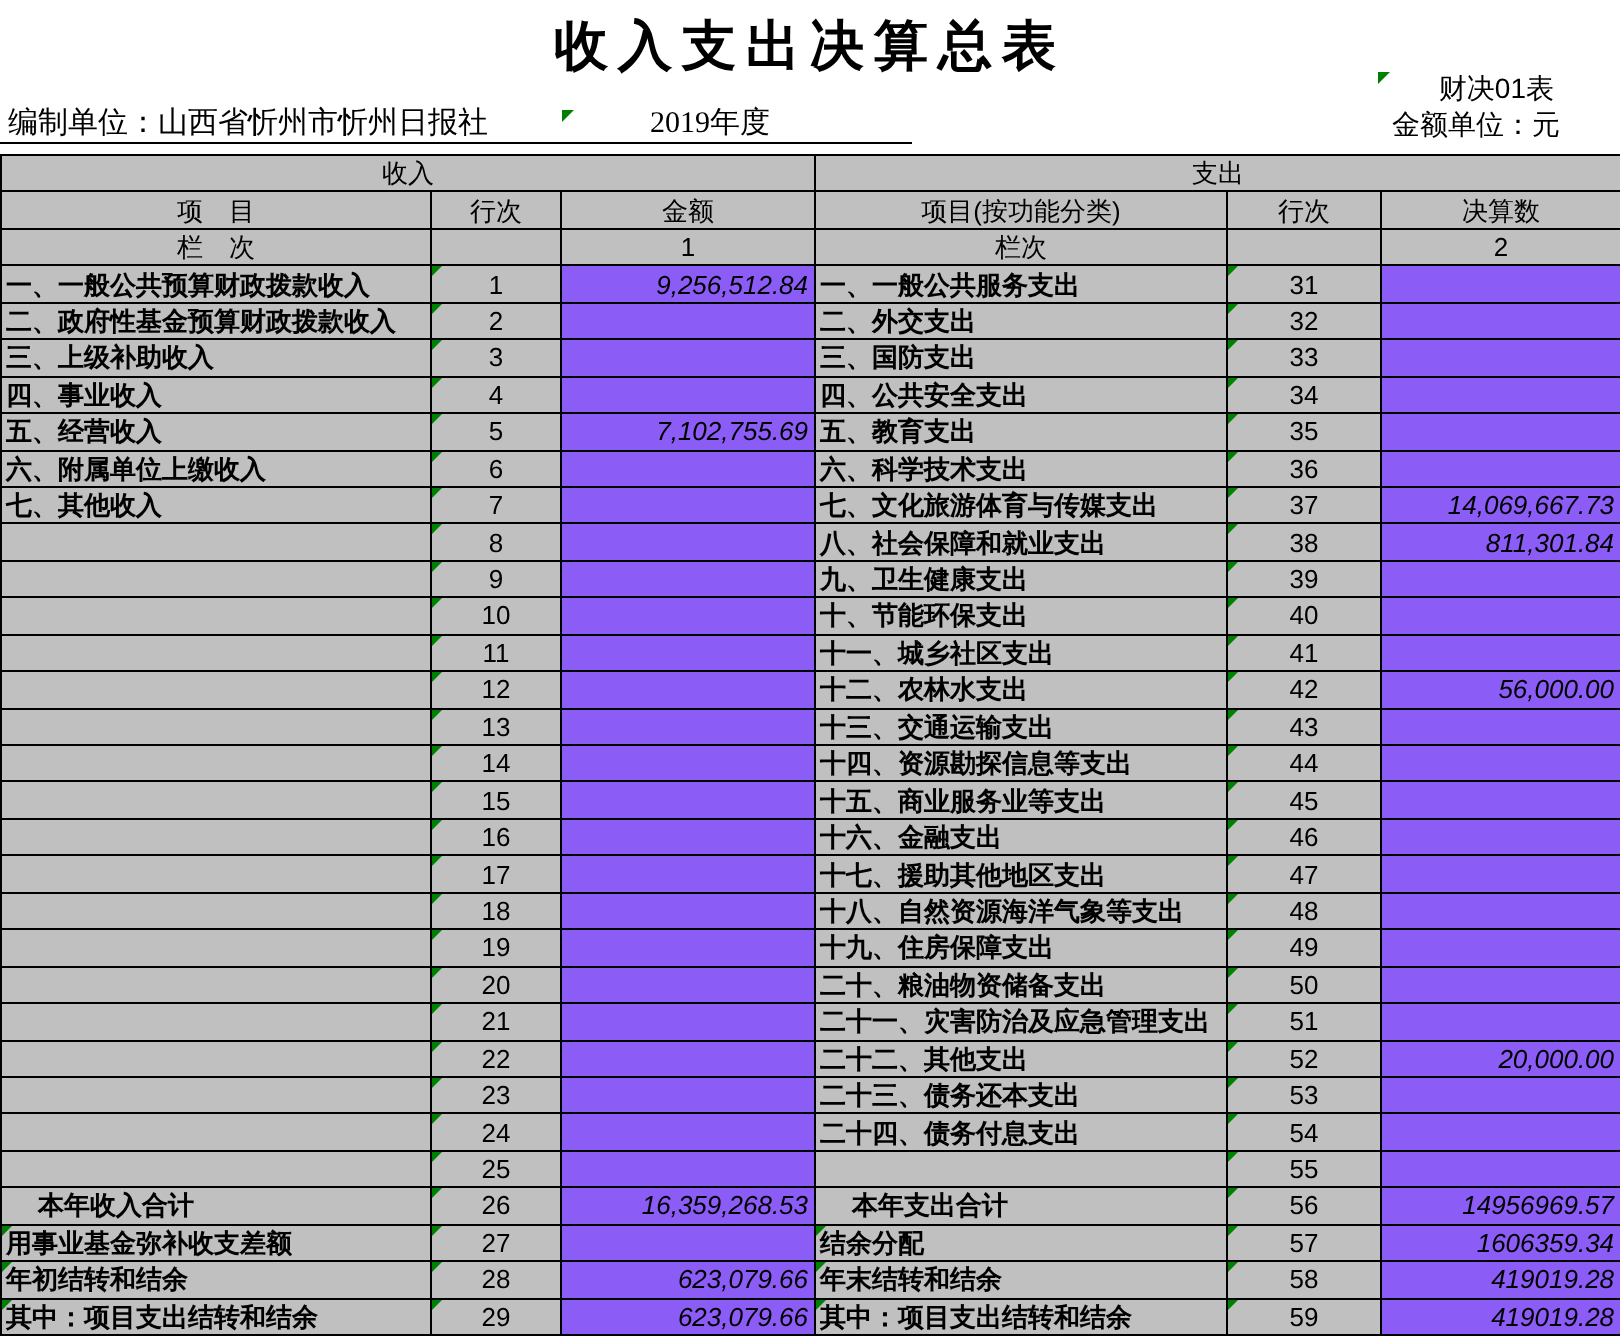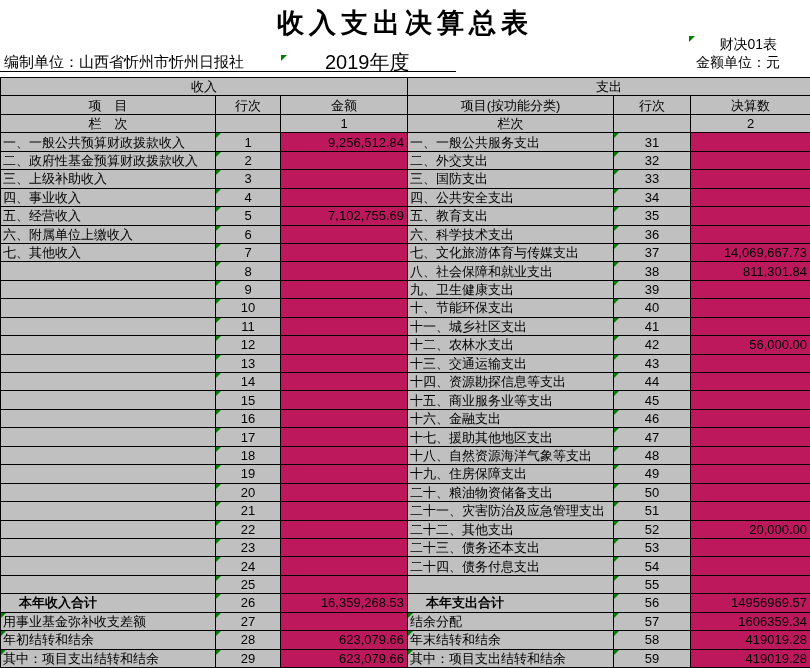--- a/index.html
+++ b/index.html
@@ -8,38 +8,38 @@
     font-family:"Liberation Sans","DejaVu Sans",sans-serif; color:#000; }
   .page{ position:relative; width:810px; height:668px; }
 
   .title{ position:absolute; top:5px; left:0; width:810px; text-align:center;
     font-family:Liberation Serif, serif;
     font-size:27px; font-weight:bold; letter-spacing:5px; }
 
   .meta{ position:absolute; font-size:14px; line-height:16px; white-space:nowrap; }
   .m-form{ top:36px; right:33px; }
   .m-unit{ top:54px; left:4px; font-size:15px;text-align:center; }
-  .m-year{ top:54px; left:325px; font-size:20px; }
+  .m-year{ top:54px; left:325px; font-size:15px;font-family:Liberation Serif, serif; }
   .m-cur{ top:54px; right:30px; }
   .rule{ position:absolute; top:71px; left:0; width:456px; border-top:1px solid #000; }
 
   .flag{ position:absolute; width:0; height:0;
     border-top:6px solid var(--green); border-right:6px solid transparent; }
   .f1{ top:55px; left:281px; }
   .f2{ top:36px; left:689px; }
 
   .sheet{ position:absolute; top:77px; left:0; width:810px; height:591px; }
   table{ width:810px; height:591px; border-collapse:collapse; table-layout:fixed; }
   td{ border:1px solid #000; font-size:13px; line-height:1; padding:0 2px;
       overflow:hidden; white-space:nowrap; height:17px; }
   .g{ background:var(--gray); }
-  .w{ background:#be185d; }
+  .w{ background:#8b5cf6;font-style:italic; }
   .ctr{ text-align:center; }
   .ctrb{ text-align:center; font-weight:bold;padding-left:18px; }
-  .lab{ text-align:left; }
+  .lab{ text-align:left;font-weight:bold; }
   .amt{ text-align:right; padding-right:3px; }
   .rel{ position:relative; }
   .tri{ position:absolute; top:0; left:0; width:0; height:0;
     border-top:5px solid var(--green); border-right:5px solid transparent; }
 </style>
 </head>
 <body>
 
 <div class="page">
 

